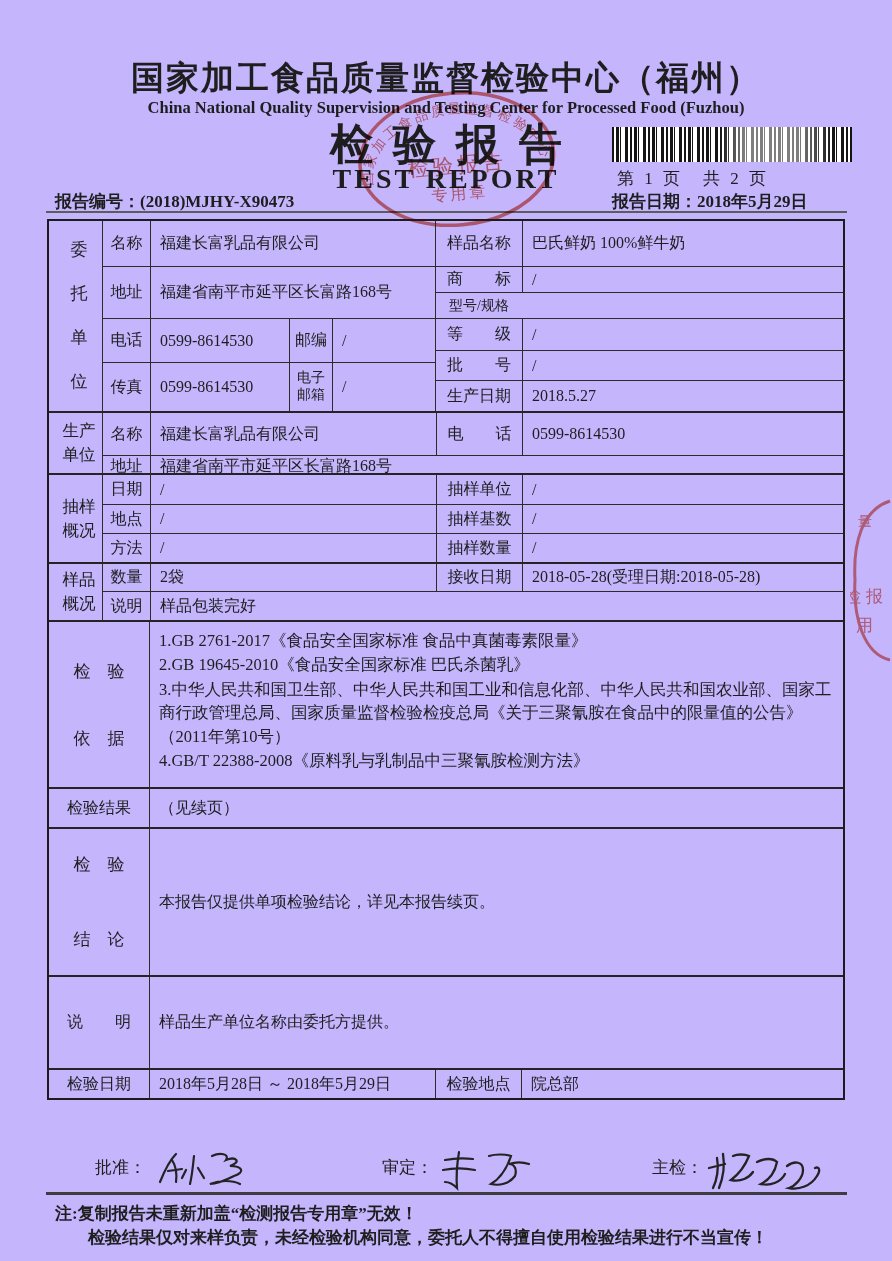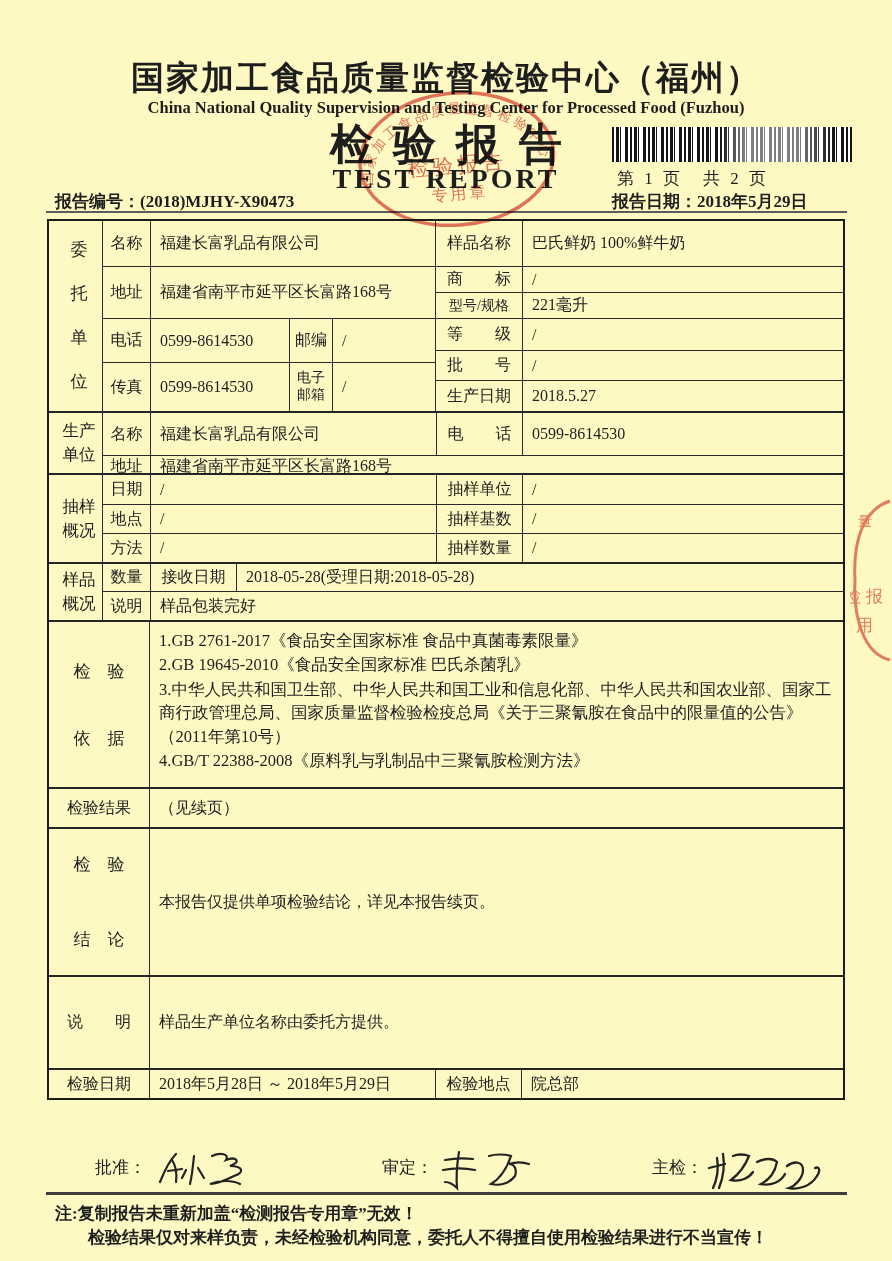--- a/index.html
+++ b/index.html
@@ -1,19 +1,19 @@
 <!DOCTYPE html>
 <html><head>
 <meta charset="utf-8">
 <style>
   * { margin:0; padding:0; box-sizing:border-box; }
   html,body { background:#e8e8e8; }
   .page {
     position:relative; width:892px; height:1261px; margin:0 auto;
-    background:#fef9c3; color:#1e1e1e;
+    background:#c4b5fd; color:#1e1e1e;
     font-family:"Liberation Serif","DejaVu Serif",serif;
     overflow:hidden;
   }
   
   .center-name { position:absolute; top:56px; left:0; width:100%; text-align:center;
     font-size:33px; font-weight:bold; letter-spacing:2px; }
   .center-name-en { position:absolute; top:98px; left:0; width:100%; text-align:center;
     font-size:16.5px; font-weight:bold; }
   .doc-title-cn { position:absolute; top:116px; left:0; width:100%; text-align:center;
     font-size:43px; font-weight:bold; letter-spacing:20px; text-indent:20px; }
@@ -142,21 +142,20 @@
         <div class="row" style="flex:0 0 45px">
           <div class="cell lblc w-d">样品名称</div>
           <div class="cell val w-e bl">巴氏鲜奶 100%鲜牛奶</div>
         </div>
         <div class="row bt" style="flex:0 0 26px">
           <div class="cell lblc w-d">商　　标</div>
           <div class="cell val w-e bl">/</div>
         </div>
         <div class="row bt" style="flex:0 0 26px">
           <div class="cell lblc w-d tight">型号/规格</div>
-          <div class="cell val w-e bl">221毫升</div>
         </div>
         <div class="row bt" style="flex:0 0 32px">
           <div class="cell lblc w-d">等　　级</div>
           <div class="cell val w-e bl">/</div>
         </div>
         <div class="row bt" style="flex:0 0 30px">
           <div class="cell lblc w-d">批　　号</div>
           <div class="cell val w-e bl">/</div>
         </div>
         <div class="row bt" style="flex:1">
@@ -210,20 +209,21 @@
       </div>
     </div>
 
     <div class="sec" style="height:58px">
       <div class="cell vgroup vgroup2 w-a">
         <div>样品概况</div>
       </div>
       <div class="rows bl" style="flex:1">
         <div class="row" style="flex:0 0 27px">
           <div class="cell lblc w-b">数量</div>
+          <div class="cell val w-c bl">2袋</div>
           <div class="cell lblc w-d bl">接收日期</div>
           <div class="cell val w-e bl">2018-05-28(受理日期:2018-05-28)</div>
         </div>
         <div class="row bt" style="flex:1">
           <div class="cell lblc w-b">说明</div>
           <div class="cell val w-e bl">样品包装完好</div>
         </div>
       </div>
     </div>
 

